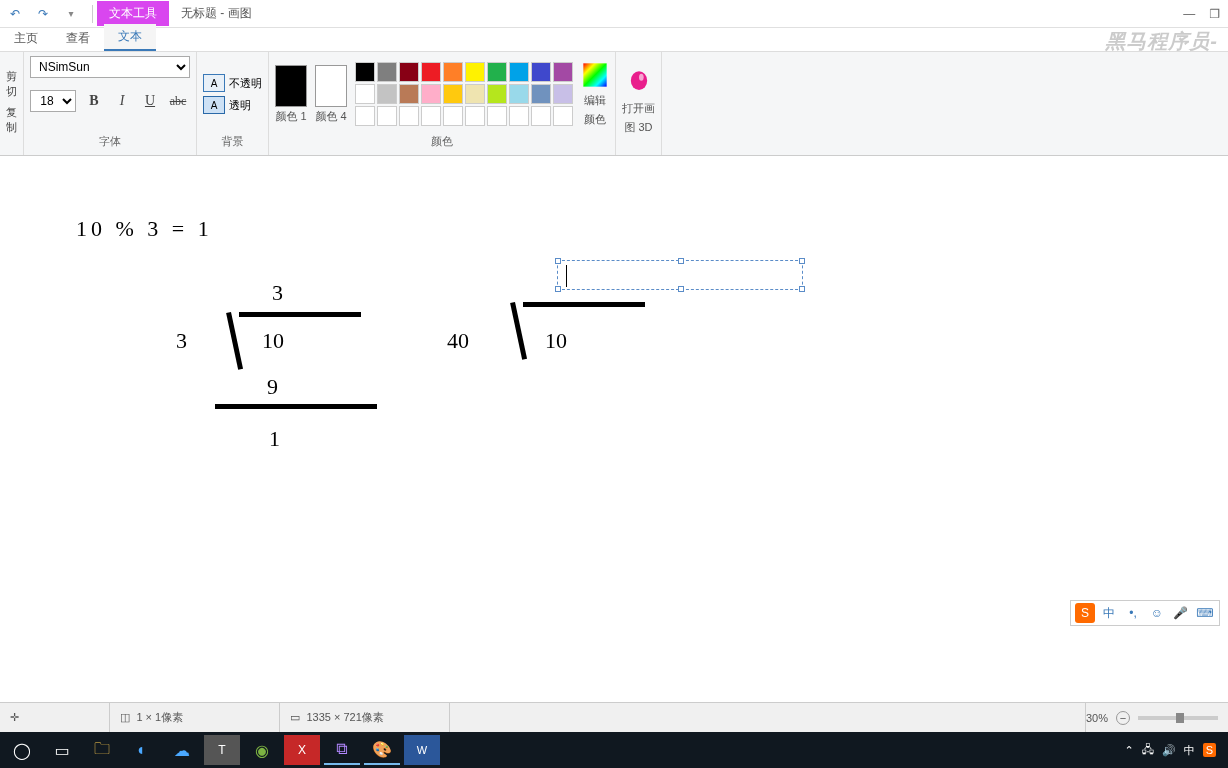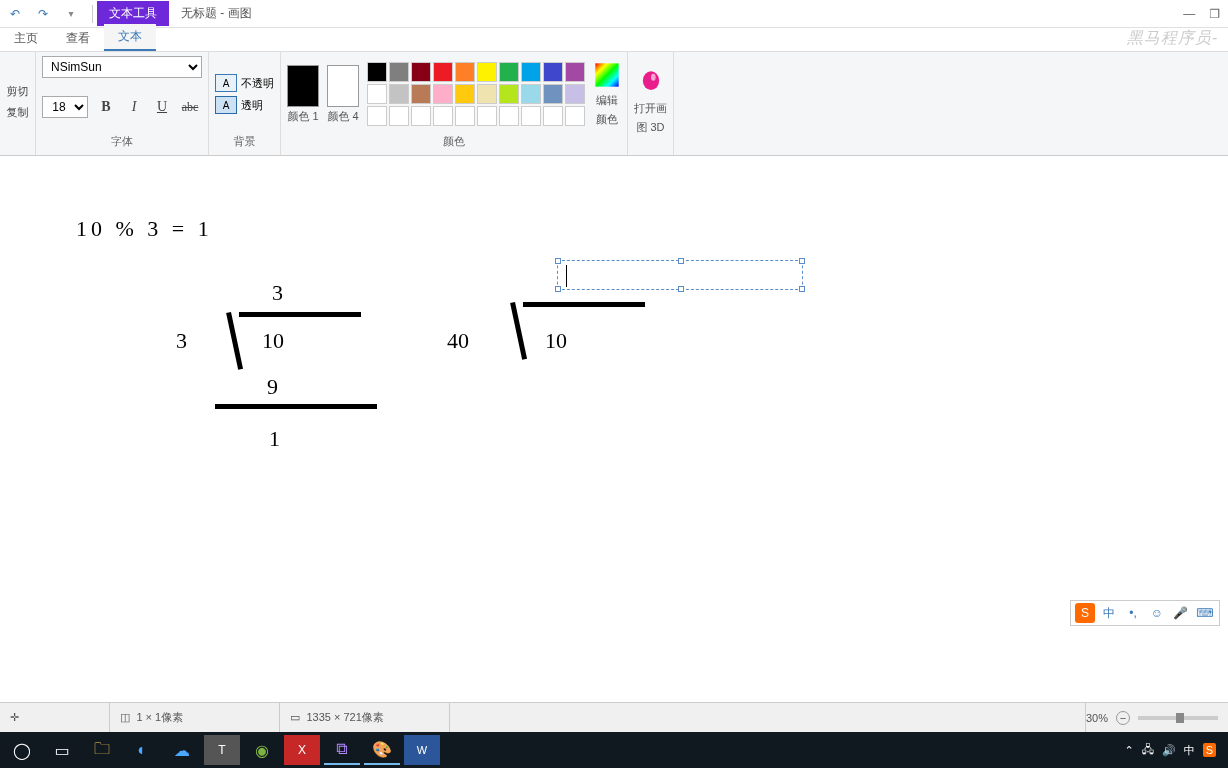--- a/index.html
+++ b/index.html
@@ -1,34 +1,34 @@
 <!DOCTYPE html>
 <html><head>
 <meta charset="utf-8">
 <style>
 * { margin: 0; padding: 0; box-sizing: border-box; }
 body { font-family: "Microsoft YaHei", sans-serif; font-size: 12px; background: #fff; overflow: hidden; width: 1228px; height: 768px; position: relative; }
 .titlebar { height: 28px; background: #fff; display: flex; align-items: center; border-bottom: 1px solid #e0e0e0; }
 .qat { display: flex; align-items: center; gap: 6px; padding-left: 4px; }
 .qat-btn { width: 22px; height: 22px; display: flex; align-items: center; justify-content: center; color: #3a79b8; }
 .qat-sep { width: 1px; height: 18px; background: #ccc; margin: 0 4px; }
-.contextual-tab { background: #6d28d9; color: #fff; padding: 4px 12px; font-size: 12px; text-align: center; }
+.contextual-tab { background: #d946ef; color: #fff; padding: 4px 12px; font-size: 12px; text-align: center; }
 .title-text { margin-left: 12px; color: #555; font-size: 12px; }
 .win-controls { margin-left: auto; display: flex; gap: 14px; padding-right: 8px; color: #666; }
 .ribbon-tabs { height: 24px; display: flex; align-items: flex-end; border-bottom: 1px solid #ddd; }
 .rtab { padding: 4px 14px; font-size: 12px; color: #555; }
 .rtab.active { color: #3a79b8; border-bottom: 2px solid #3a79b8; background: #f5f5f5; }
 .ribbon { height: 104px; background: #f5f6f7; display: flex; border-bottom: 1px solid #ccc; }
 .rgroup { border-right: 1px solid #ddd; display: flex; flex-direction: column; align-items: center; padding: 4px 6px; }
 .rgroup-body { flex: 1; display: flex; align-items: center; gap: 4px; }
 .rgroup-label { font-size: 11px; color: #666; padding: 2px 0; }
 .clip-col { display: flex; flex-direction: column; gap: 6px; font-size: 11px; color: #444; }
 .font-select { width: 160px; height: 22px; border: 1px solid #aaa; background: #fff; font-size: 12px; padding: 0 4px; }
 .size-select { width: 46px; height: 22px; border: 1px solid #aaa; background: #fff; font-size: 12px; text-align: center; }
-.font-btns { display: flex; gap: 8px; margin-top: 14px; align-items: center; }
+.font-btns { display: flex; gap: 8px; margin-top: 8px; align-items: center; }
 .fbtn { width: 20px; height: 20px; display: flex; align-items: center; justify-content: center; font-family: "Times New Roman"; font-size: 14px; color: #444; }
 .bg-col { display: flex; flex-direction: column; gap: 4px; font-size: 11px; }
 .bg-row { display: flex; align-items: center; gap: 4px; }
 .bg-icon { width: 22px; height: 18px; border: 1px solid #3a79b8; display: inline-flex; align-items: center; justify-content: center; font-size: 10px; background: #e8f0f8; }
 .bg-icon.sel { background: #cde1f5; border: 1px solid #2a69a8; }
 .color-swatch { width: 32px; height: 42px; border: 1px solid #999; }
 .color-swatch.c1 { background: #000; }
 .color-swatch.c2 { background: #fff; }
 .color-col { display: flex; flex-direction: column; align-items: center; gap: 2px; font-size: 11px; color: #555; }
 .palette { display: grid; grid-template-columns: repeat(10, 20px); grid-template-rows: repeat(3, 20px); gap: 2px; }
@@ -42,21 +42,21 @@
 .handle { position: absolute; width: 6px; height: 6px; background: #fff; border: 1px solid #5a8cc8; }
 .statusbar { position: absolute; bottom: 36px; left: 0; right: 0; height: 30px; background: #f0f0f0; border-top: 1px solid #ccc; display: flex; align-items: center; font-size: 11px; color: #555; }
 .status-cell { border-right: 1px solid #ccc; height: 100%; display: flex; align-items: center; padding: 0 10px; gap: 6px; }
 .zoom-area { margin-left: auto; display: flex; align-items: center; gap: 8px; padding-right: 10px; }
 .zoom-slider { width: 80px; height: 4px; background: #ccc; position: relative; }
 .zoom-thumb { position: absolute; left: 38px; top: -3px; width: 8px; height: 10px; background: #888; }
 .taskbar { position: absolute; bottom: 0; left: 0; right: 0; height: 36px; background: #101820; display: flex; align-items: center; gap: 4px; padding: 0 4px; }
 .tb-icon { width: 36px; height: 30px; display: flex; align-items: center; justify-content: center; color: #fff; font-size: 16px; }
 .tb-icon.active { border-bottom: 2px solid #76b9ed; }
 .tray { margin-left: auto; display: flex; align-items: center; gap: 8px; color: #fff; font-size: 11px; padding-right: 8px; }
-.watermark { position: absolute; top: 28px; right: 10px; color: #999; font-size: 16px; font-style: italic; opacity: 0.5; letter-spacing: 1px; }
+.watermark { position: absolute; top: 28px; right: 10px; color: #999; font-size: 20px; font-style: italic; opacity: 0.5; letter-spacing: 1px; font-weight: bold; }
 .ime-bar { position: absolute; right: 8px; top: 600px; display: flex; gap: 4px; align-items: center; background: #fff; border: 1px solid #ccc; padding: 2px 4px; }
 .ime-item { width: 20px; height: 20px; display: flex; align-items: center; justify-content: center; font-size: 12px; color: #3a79b8; }
 .cursor { position: absolute; width: 1px; height: 22px; background: #000; }
 </style>
 </head>
 <body>
 
 <div class="titlebar">
   <div class="qat">
     <div class="qat-btn">↶</div>
@@ -72,21 +72,21 @@
   </div>
 </div>
 
 <div class="ribbon-tabs">
   <div class="rtab">主页</div>
   <div class="rtab">查看</div>
   <div class="rtab active">文本</div>
 </div>
 
 <div class="ribbon">
-  <div class="rgroup" style="width:36px;">
+  <div class="rgroup" style="width:24px;">
     <div class="rgroup-body">
       <div class="clip-col">
         <span>剪切</span>
         <span>复制</span>
       </div>
     </div>
     <div class="rgroup-label"></div>
   </div>
 
   <div class="rgroup">

